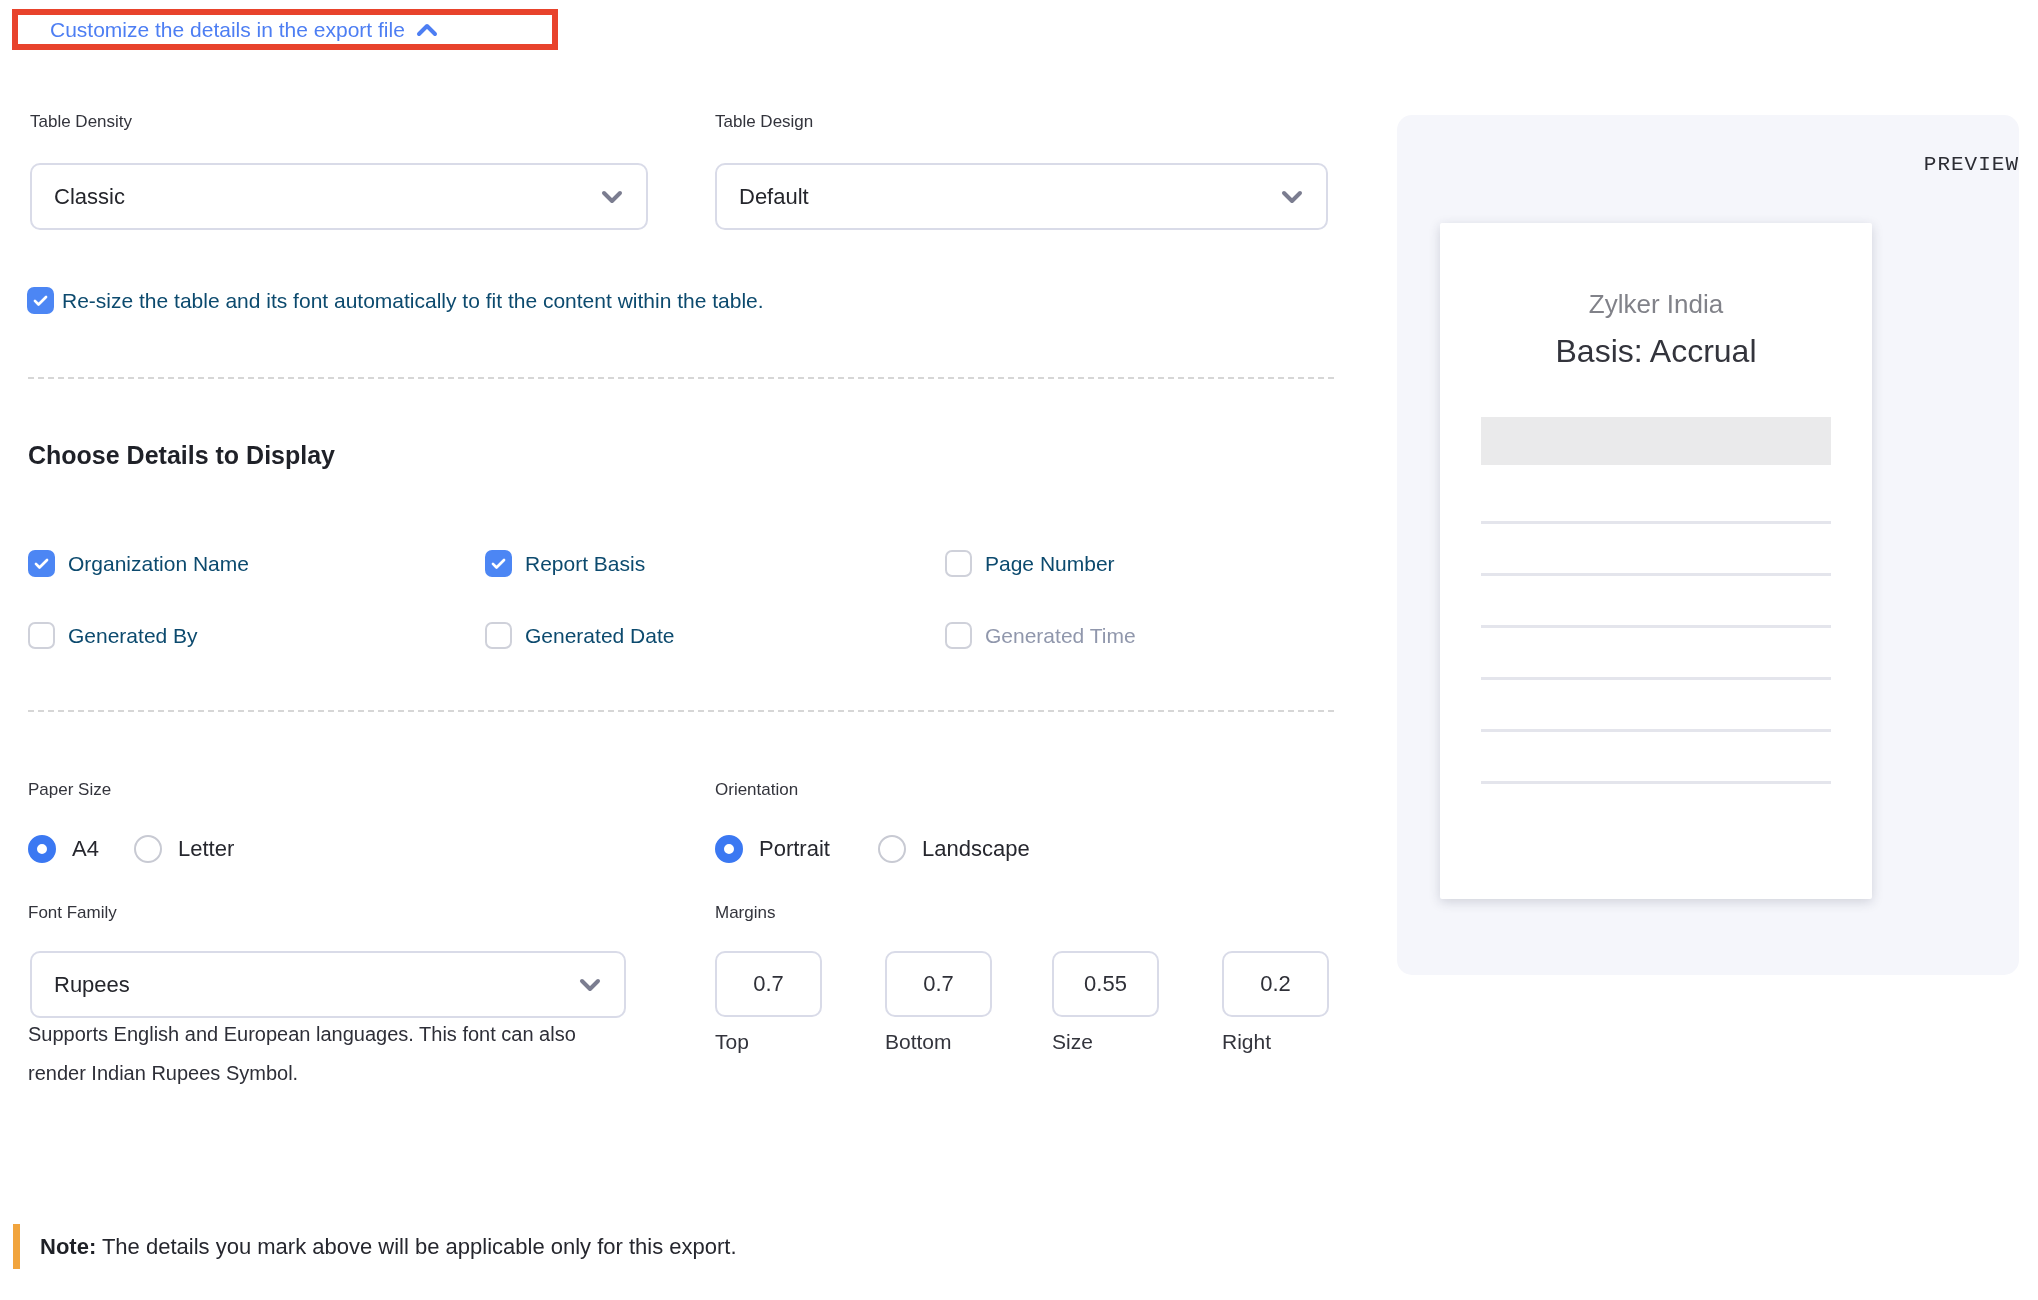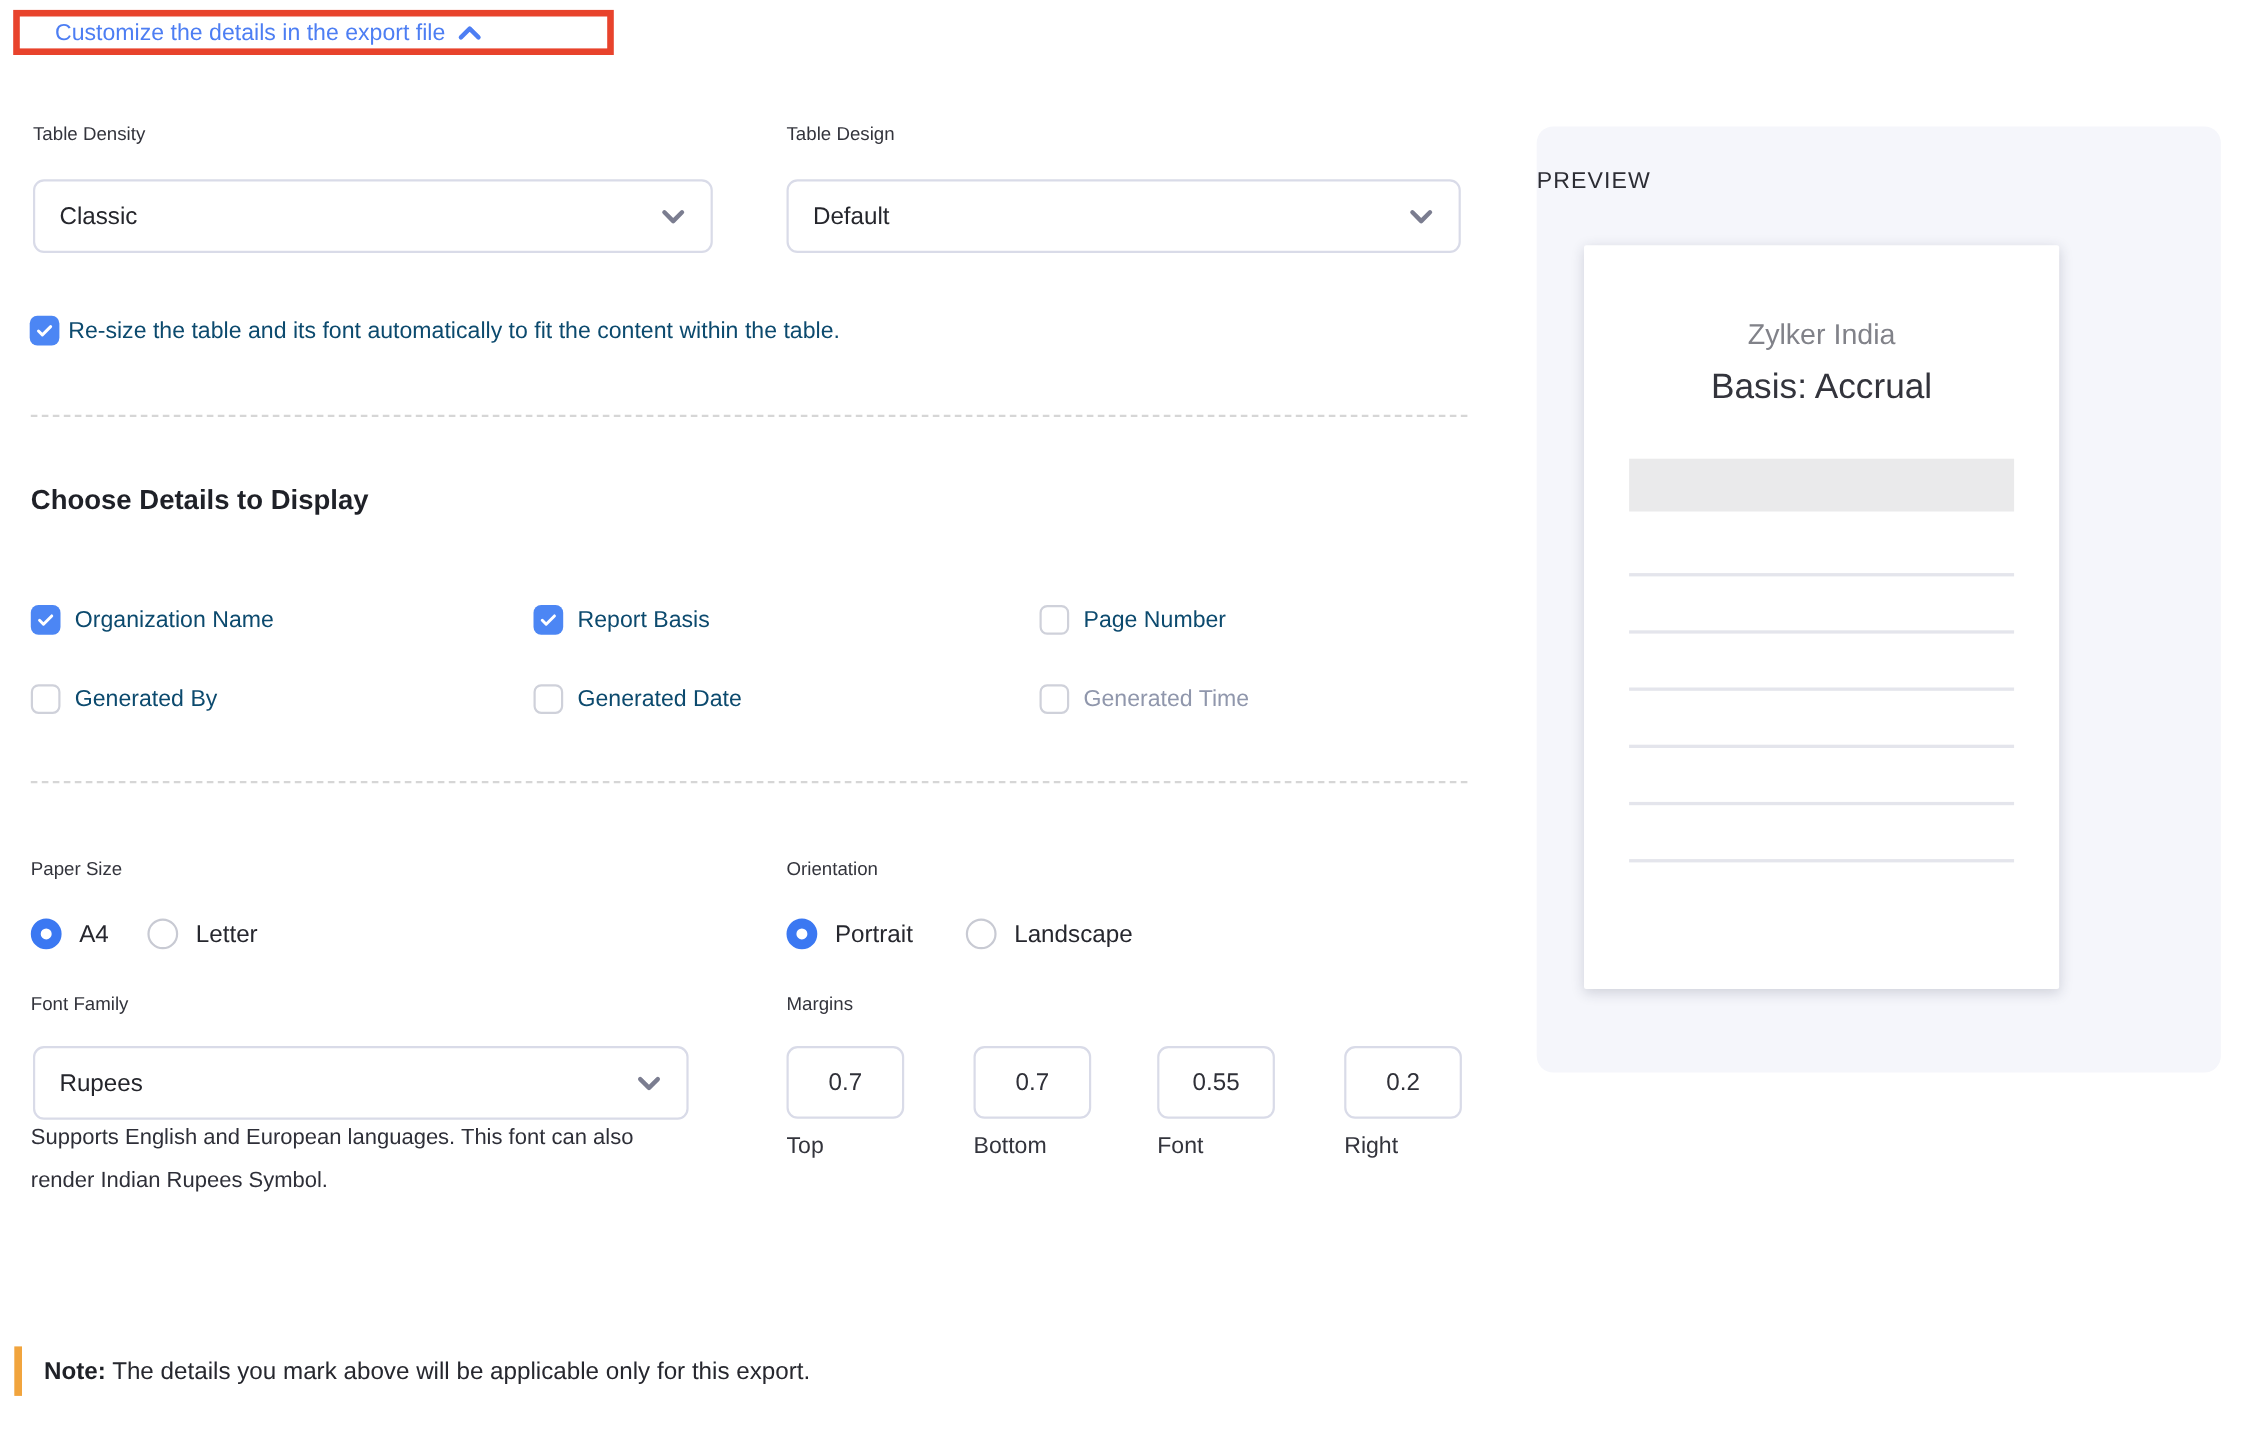--- a/index.html
+++ b/index.html
@@ -41,22 +41,22 @@
   .margin-field { position:absolute; width:107px; height:66px; border:2px solid #d9dbe8;
     border-radius:10px; background:#fff; text-align:center; font-size:22px; color:#2f3038;
     font-family:"Liberation Sans", sans-serif; }
   .margin-label { position:absolute; font-size:21px; color:#33343c; }
 
   .helper-text { position:absolute; font-size:20px; line-height:39px; color:#2e2f38; }
 
   
   .preview-panel { position:absolute; left:1397px; top:115px; width:622px; height:860px;
     background:#f5f6fb; border-radius:15px; }
-  .preview-title { position:absolute; left:0; right:0; top:38px; text-align:left;
-    font-size:21px; letter-spacing:1px; color:#2c2d34; }
+  .preview-title { position:absolute; left:0; right:0; top:38px; text-align:right;
+    font-size:21px; letter-spacing:1px; color:#2c2d34;font-family:Liberation Mono, monospace; }
   .preview-card { position:absolute; left:43px; top:108px; width:432px; height:676px;
     background:#fff; border-radius:2px; box-shadow:0 3px 12px rgba(40,45,70,.18); }
   .preview-org { position:absolute; left:0; right:0; top:66px; text-align:center;
     font-size:26px; color:#818289; }
   .preview-basis { position:absolute; left:0; right:0; top:110px; text-align:center;
     font-size:32px; font-weight:500; color:#33343c; }
   .skeleton-bar { position:absolute; left:41px; right:41px; top:194px; height:48px; background:#eaeaeb; }
   .skeleton-line { position:absolute; left:41px; right:41px; height:3px; background:#e4e5ec; }
 
   
@@ -189,21 +189,21 @@
   </div>
   <div class="helper-text" style="left:28px;top:1015px;width:600px">Supports English and European languages. This font can also render Indian Rupees Symbol.</div>
 
   <input class="margin-field" style="left: 715px; top: 951px;" value="0.7">
   <input class="margin-field" style="left: 885px; top: 951px;" value="0.7">
   <input class="margin-field" style="left: 1052px; top: 951px;" value="0.55">
   <input class="margin-field" style="left: 1222px; top: 951px;" value="0.2">
 
   <div class="margin-label" style="left:715px;top:1030px">Top</div>
   <div class="margin-label" style="left:885px;top:1030px">Bottom</div>
-  <div class="margin-label" style="left:1052px;top:1030px">Font</div>
+  <div class="margin-label" style="left:1052px;top:1030px">Size</div>
   <div class="margin-label" style="left:1222px;top:1030px">Right</div>
 
   <div class="preview-panel">
     <div class="preview-title">PREVIEW</div>
     <div class="preview-card">
       <div class="preview-org">Zylker India</div>
       <div class="preview-basis">Basis: Accrual</div>
       <div class="skeleton-bar"></div>
       <div class="skeleton-line" style="top:298px"></div>
       <div class="skeleton-line" style="top:350px"></div>

